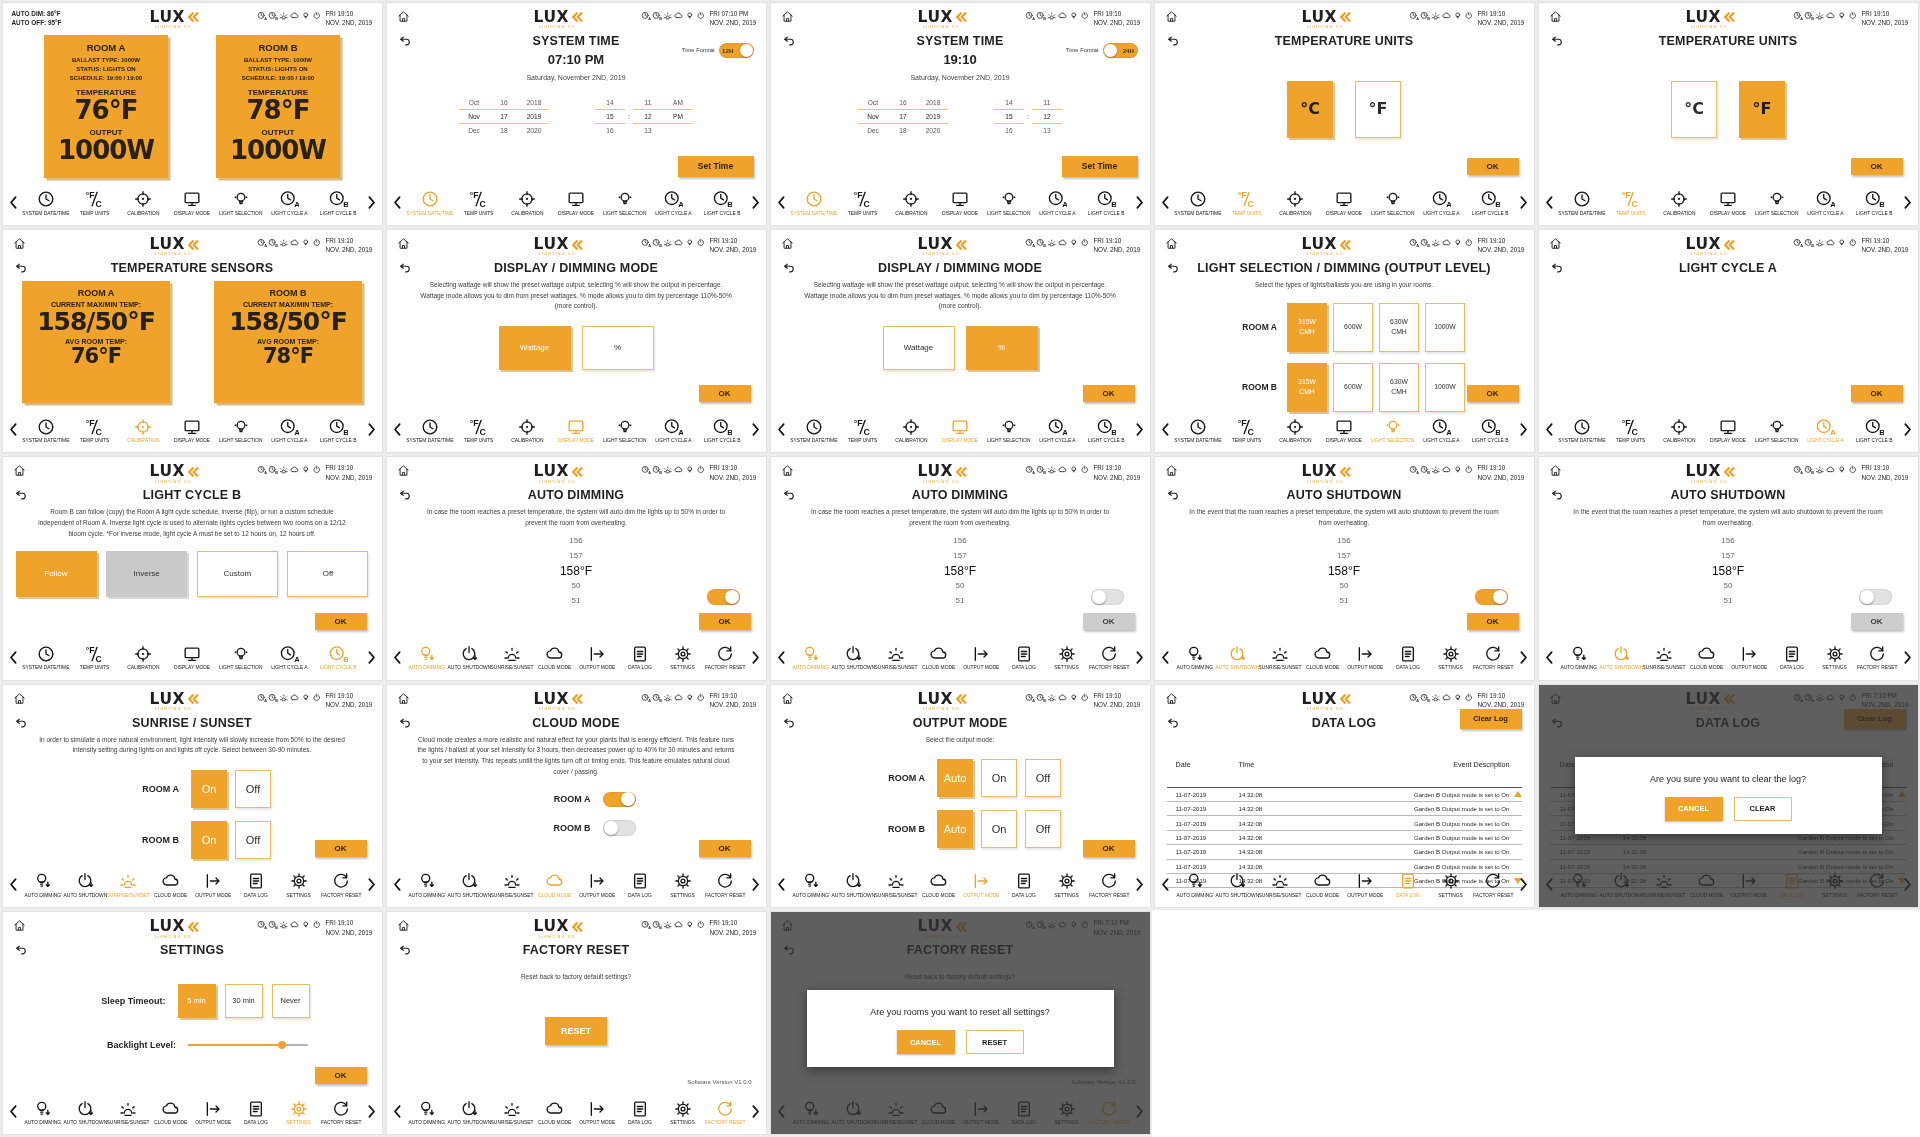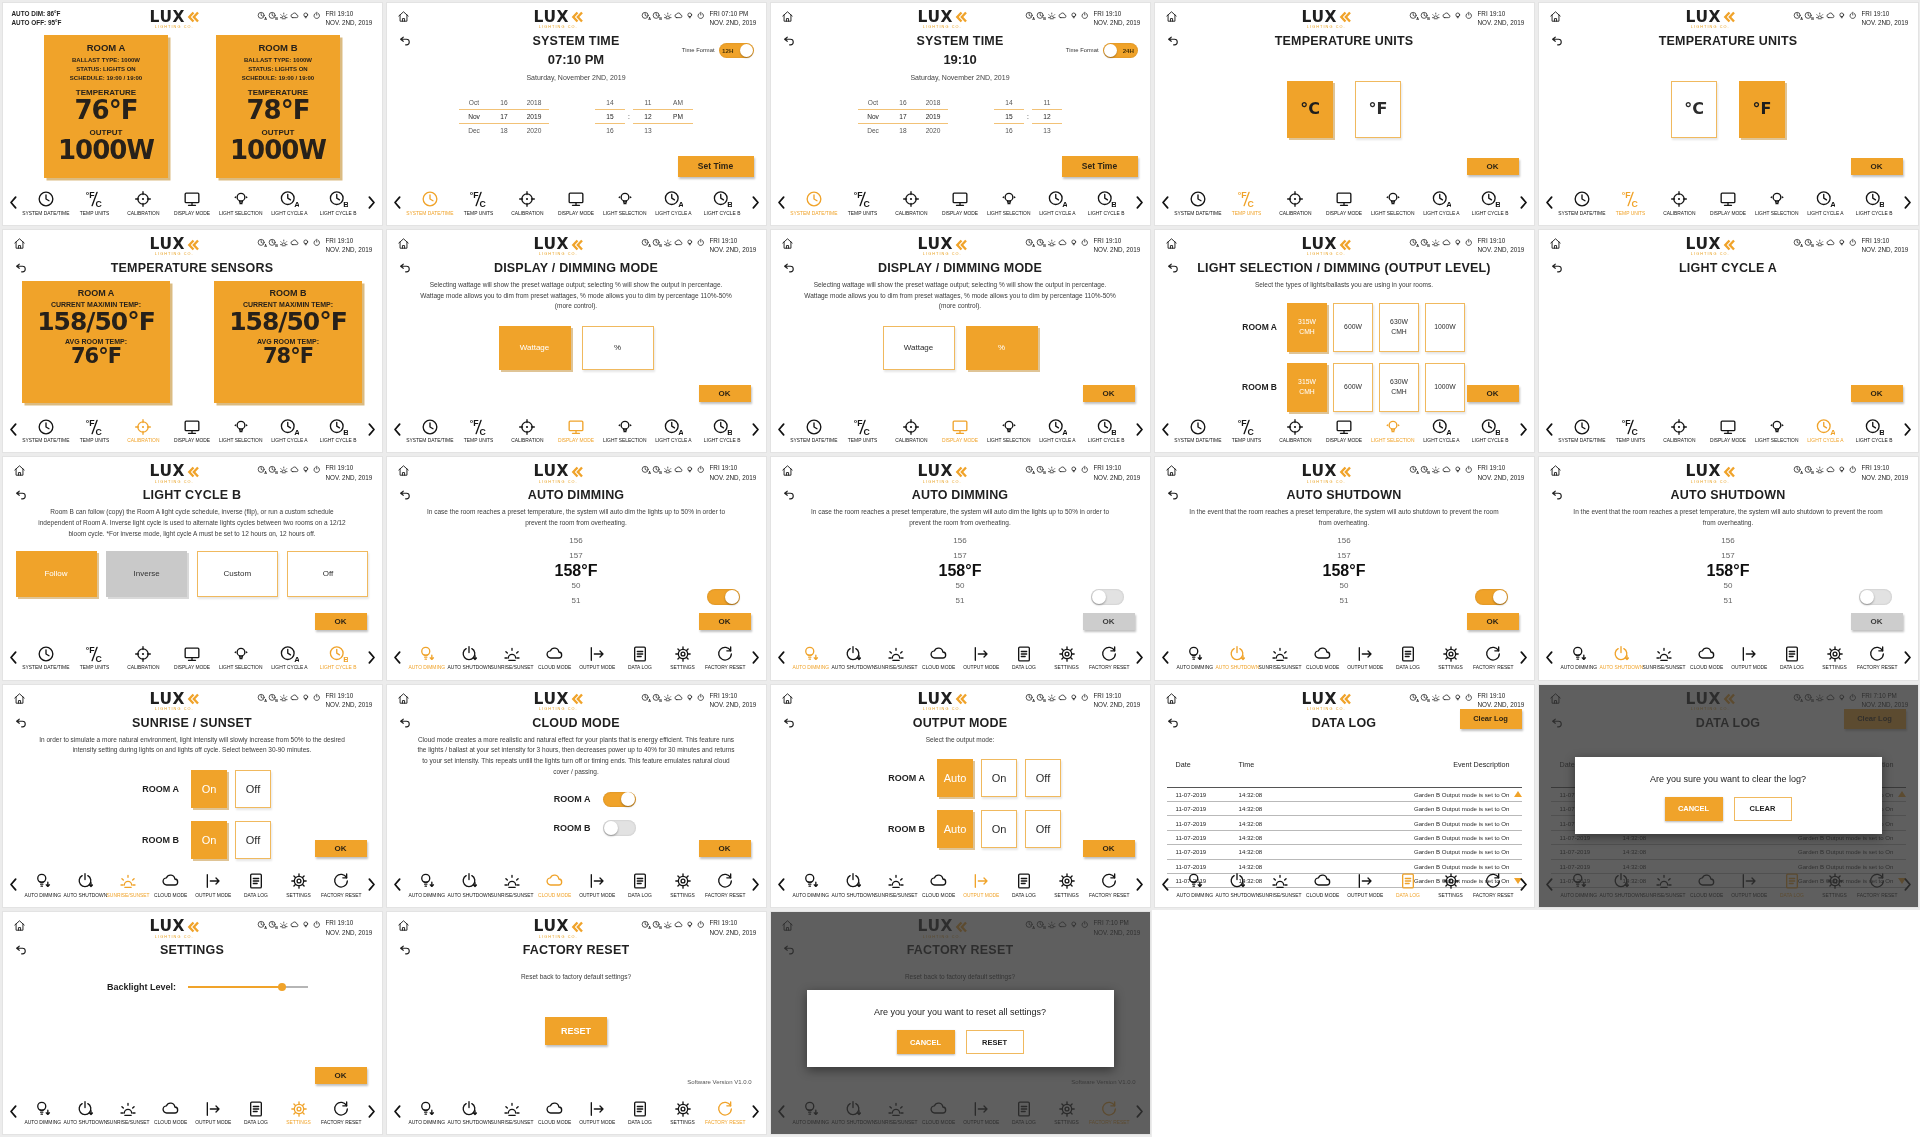--- a/index.html
+++ b/index.html
@@ -73,21 +73,21 @@
 .ls-label{width:60px;text-align:right;font-size:8.5px;font-weight:800;margin-right:10px}
 .ls-opt{width:40px;height:49px;font-size:6.8px;margin-right:6px}
 
 .or-row-lg{display:flex;justify-content:center;gap:28px;margin-top:32px}
 .or-opt-lg{width:88px;height:56px;font-size:7.5px}
 .or-row-wide{display:flex;justify-content:space-between;padding:0 13px;margin-top:12px}
 .or-opt-wide{width:81px;height:46px;font-size:8px}
 
 .tp-stack{margin-top:5px;display:flex;flex-direction:column;align-items:center}
 .tp-val{font-size:8px;color:#666;height:14.5px;display:flex;align-items:center}
-.tp-val.big{font-size:16px;color:#0f0f0f;font-weight:700;height:16px}
+.tp-val.big{font-size:12px;color:#0f0f0f;font-weight:400;height:16px}
 .tp-tgl{position:absolute;right:26px;top:84px}
 
 .ro-rows{display:flex;flex-direction:column;gap:13px;margin-top:14px;align-items:center}
 .ro-row{display:flex;align-items:center}
 .ro-label{width:74px;text-align:right;font-size:9px;font-weight:800;margin-right:12px}
 .ro-opt{width:36px;height:38px;font-size:11px;margin-right:8px}
 
 .tgl{width:33px;height:15.5px;border-radius:8px;background:#e2e2e2;position:relative;box-shadow:inset 0 0 2px rgba(0,0,0,.18);display:inline-block}
 .tgl .kn{position:absolute;top:.8px;width:14px;height:14px;border-radius:50%;background:#fff;box-shadow:0 1px 2px rgba(0,0,0,.35)}
 .tgl.on{background:#F0A32A}
@@ -3206,20 +3206,26 @@
             </div>
    </div>
  </div>
         <span class="back-btn">
           <svg class="ic " viewBox="0 0 24 24">
             <path d="M9 5.5 4.5 9l4.5 3.5M4.5 9h10a4.8 4.8 0 0 1 0 9.6H13"></path>
           </svg>
         </span>
    <div class="title">SETTINGS</div>
    <div class="content">
+     <div class="set-row">
+       <span class="set-label">Sleep Timeout:</span>
+       <div class="opt set-opt sel">5 min</div>
+            <div class="opt set-opt ">30 min</div>
+            <div class="opt set-opt ">Never</div>
+     </div>
      <div class="set-row set-row2">
        <span class="set-label">Backlight Level:</span>
        <div class="slider">
          <div class="fill" style="width:78%"></div>
          <div class="skn" style="left:78%"></div>
        </div>
      </div>
           <div class="btn ok ">OK</div>
         </div>
    <div class="nav">
@@ -3560,21 +3566,21 @@
             <span class="nav-label">FACTORY RESET</span>
           </div>
   <span class="nav-ch">
             <svg class="ic " viewBox="0 0 24 24">
               <path d="M9.5 4l7 8-7 8" stroke-width="2.6"></path>
             </svg>
           </span>
  </div>
    <div class="dim"></div>
  <div class="modal reset">
-   <div class="modal-q">Are you your you want to reset all settings?</div>
+   <div class="modal-q">Are you rooms you want to reset all settings?</div>
    <div class="modal-btns">
      <div class="mbtn primary">CANCEL</div>
      <div class="mbtn secondary">RESET</div>
    </div>
  </div>
  </div>
     </div>
     <div class="cell empty"></div>
     <div class="cell empty"></div>
   </div>

